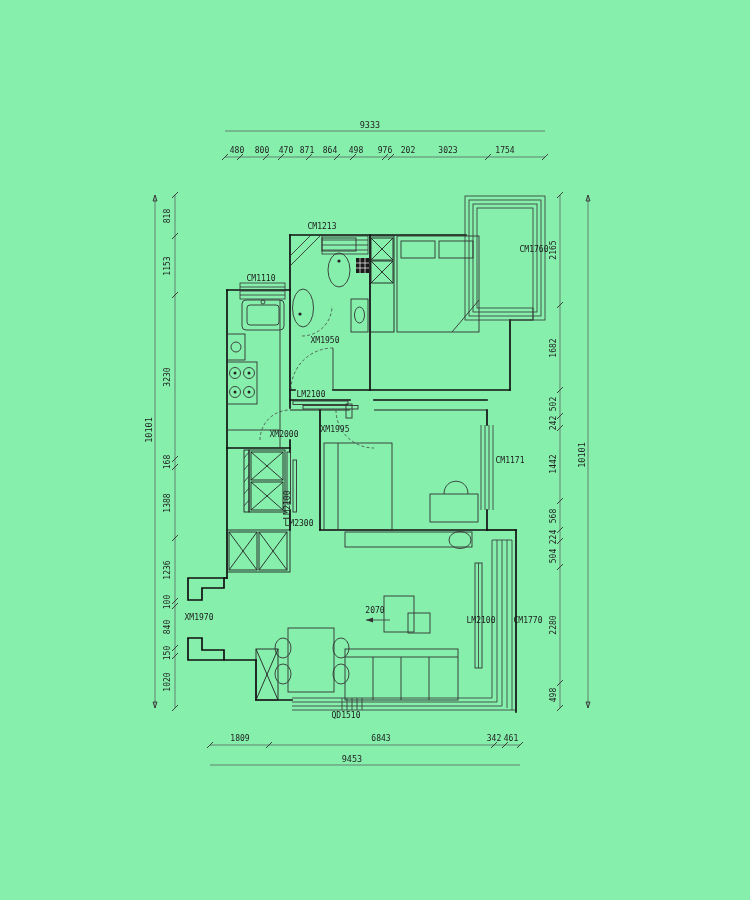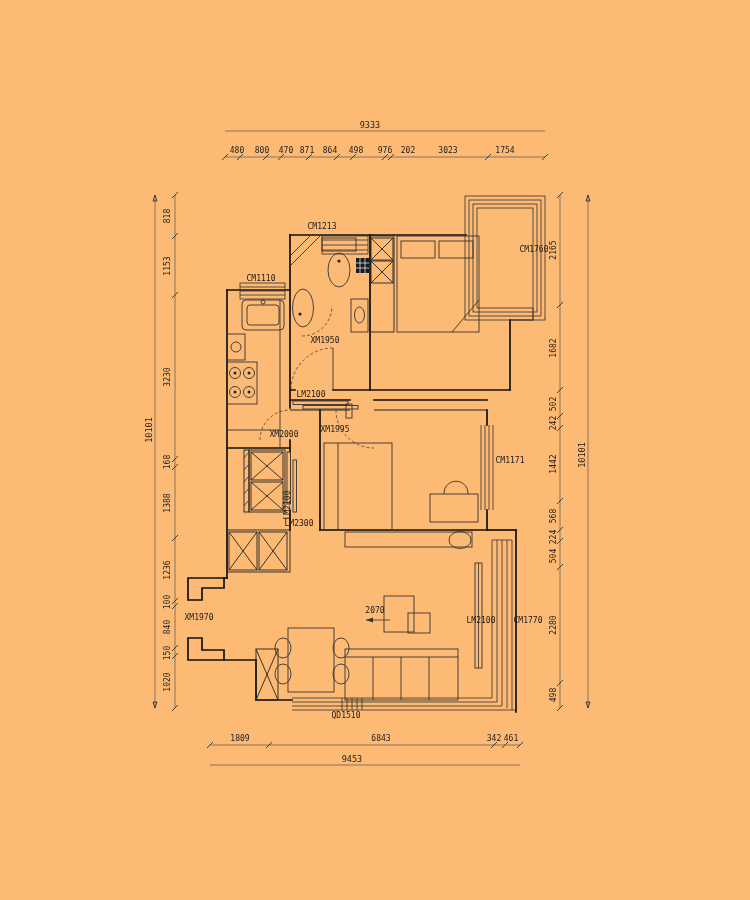--- a/index.html
+++ b/index.html
@@ -1,16 +1,16 @@
 <!DOCTYPE html>
 <html><head>
 <meta charset="utf-8">
 <style>
   html,body{margin:0;padding:0;background:#ffffff;}
-  .page{position:relative;width:750px;height:900px;background:#fdba74;overflow:hidden;
+  .page{position:relative;width:750px;height:900px;background:#86efac;overflow:hidden;
         font-family:"DejaVu Sans Mono", monospace;}
   svg{position:absolute;left:0;top:0;}
   text{font-family:"DejaVu Sans Mono", monospace;fill:#222;}
   .dimtxt{font-size:8px;}
   .tottxt{font-size:8.5px;}
   .lbl{font-size:8px;fill:#1a1a1a;}
   .wall{stroke:#111;stroke-width:1.7;fill:none;stroke-linecap:square;}
   .wall2{stroke:#222;stroke-width:1.1;fill:none;}
   .thin{stroke:#333;stroke-width:0.8;fill:none;}
   .fix{stroke:#333;stroke-width:0.9;fill:none;}

